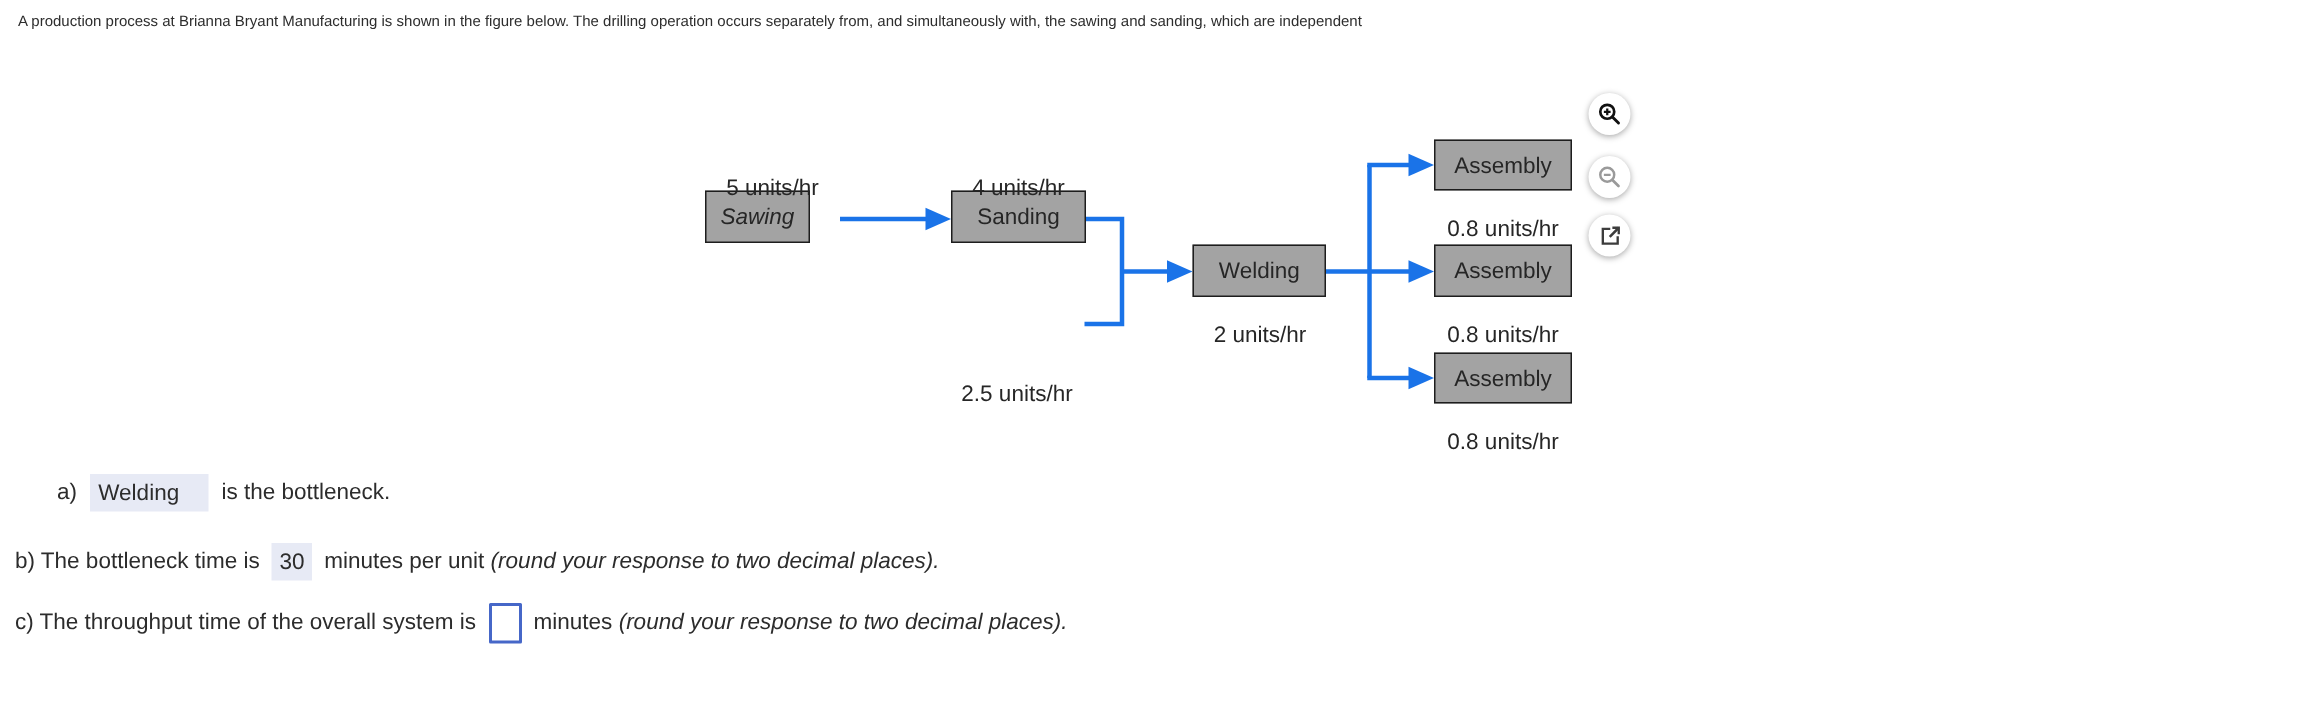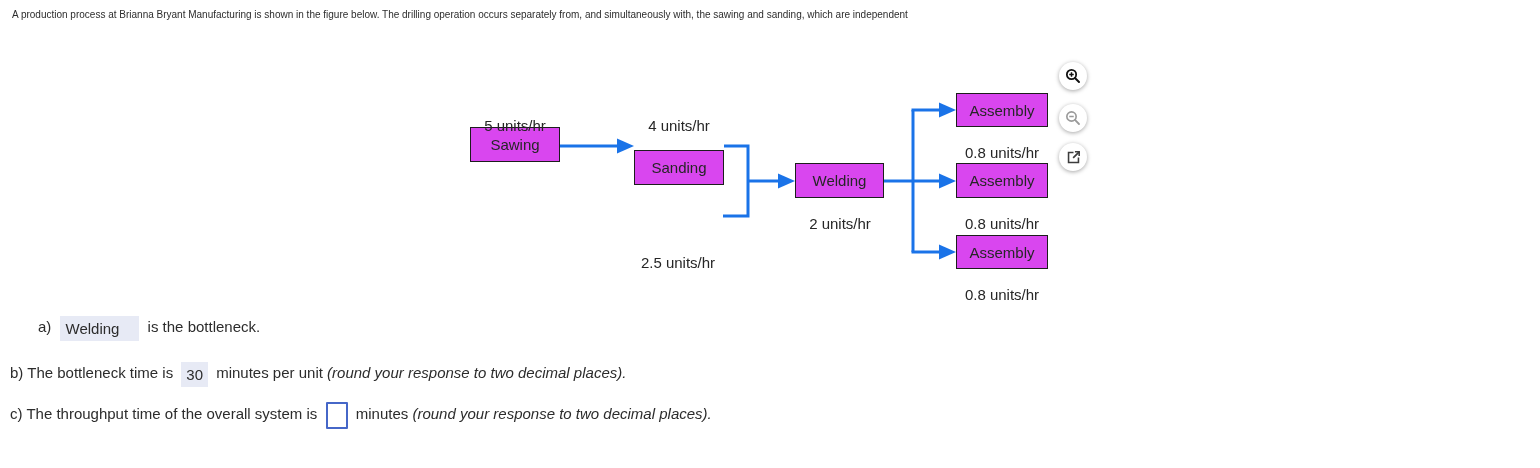--- a/index.html
+++ b/index.html
@@ -6,25 +6,25 @@
   body{
     width:1540px;height:468px;position:relative;background:#ffffff;
     font-family:"Liberation Sans", sans-serif;color:#2c2c2c;overflow:hidden;
   }
   
   .statement{position:absolute;left:12px;top:5px;width:1520px;font-size:10px;line-height:20.5px;color:#2d2d2d;}
   
   .diagram{position:absolute;left:0;top:0;width:1200px;height:310px;}
   .connectors{position:absolute;left:0;top:0;}
   .node{
-    position:absolute;box-sizing:border-box;background:#d946ef;border:1.5px solid #1d1d1d;
+    position:absolute;box-sizing:border-box;background:#a3a3a3;border:1.5px solid #1d1d1d;
     display:flex;align-items:center;justify-content:center;font-size:15px;color:#262626;
   }
-  #node-sawing{left:470px;top:127px;width:90px;height:35px;}
-  #node-sanding{left:634px;top:127px;width:90px;height:35px;margin-top:23px;}
+  #node-sawing{left:470px;top:127px;width:70px;height:35px;font-style:italic;}
+  #node-sanding{left:634px;top:127px;width:90px;height:35px;}
   #node-drilling{left:633px;top:198px;width:90px;height:35px;}
   #node-welding{left:795px;top:163px;width:89px;height:35px;}
   #node-assembly-top{left:956px;top:93px;width:92px;height:34px;}
   #node-assembly-middle{left:956px;top:163px;width:92px;height:35px;}
   #node-assembly-bottom{left:956px;top:235px;width:92px;height:34px;}
   .rate{position:absolute;font-size:15px;color:#262626;text-align:center;white-space:nowrap;margin-top:16px;}
   #rate-sawing{left:470px;top:101px;width:90px;}
   #rate-sanding{left:634px;top:101px;width:90px;}
   #rate-drilling{left:608px;top:238px;width:140px;}
   #rate-welding{left:790px;top:199px;width:100px;}

